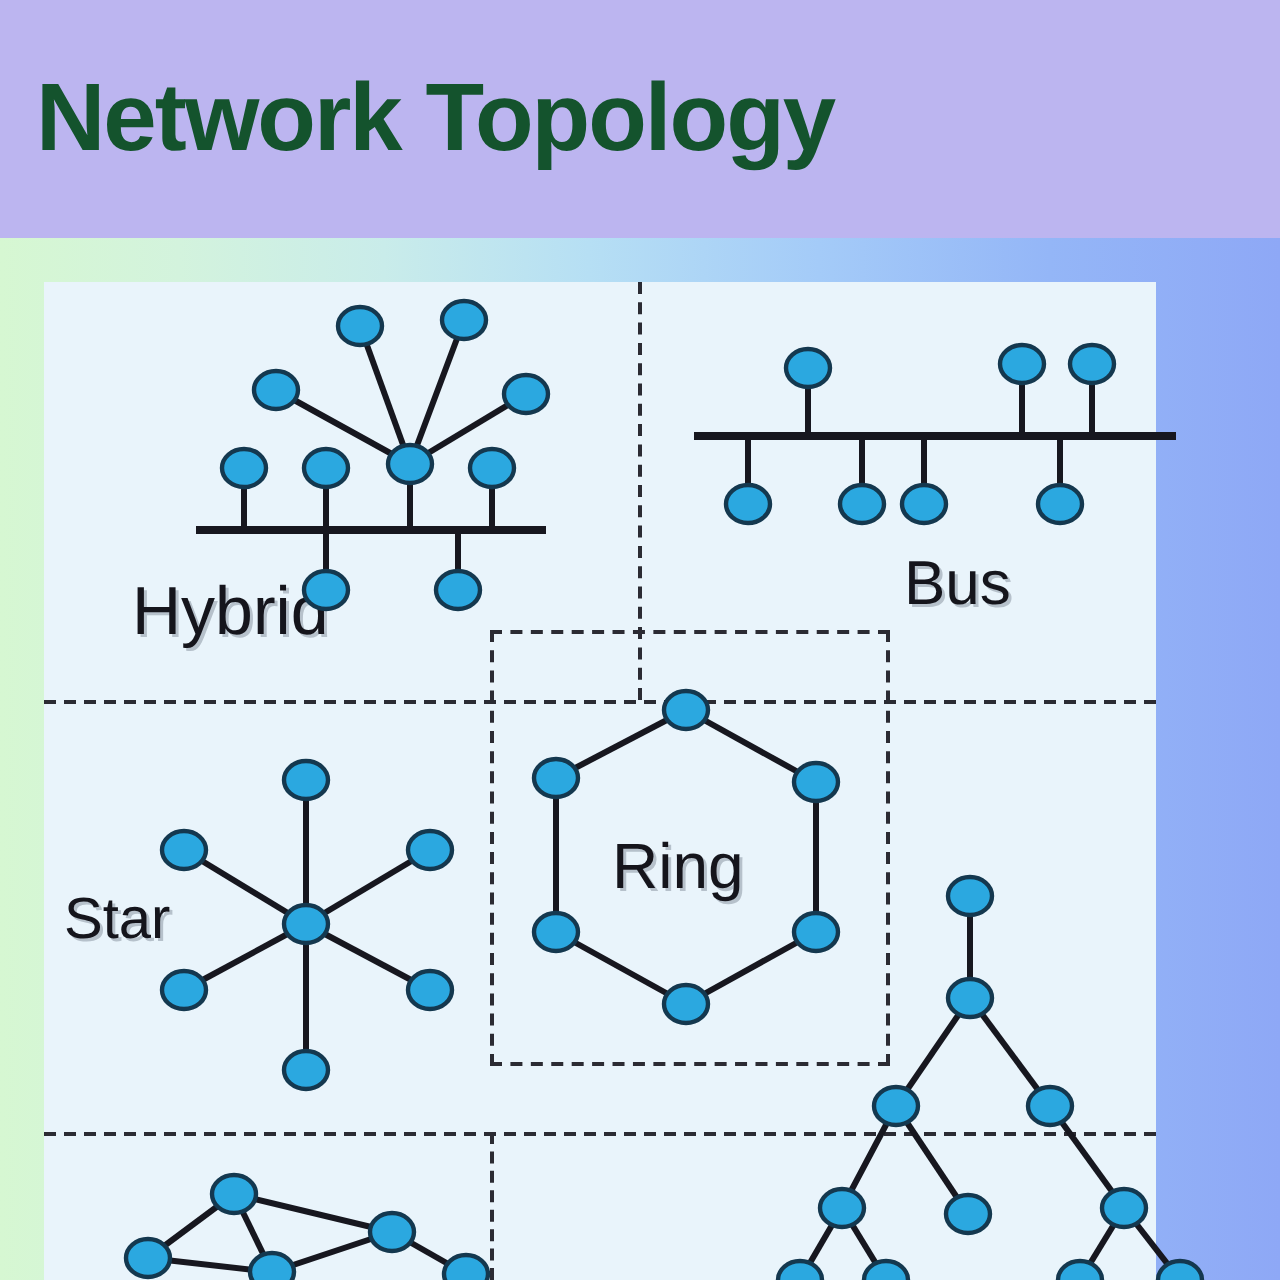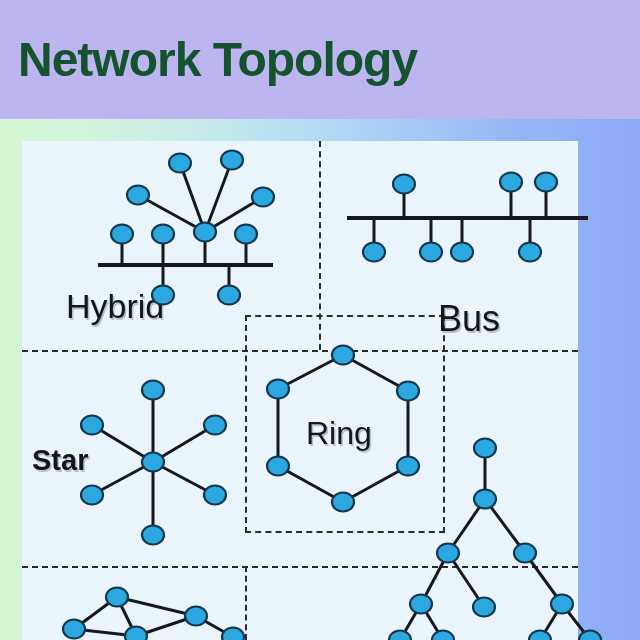--- a/index.html
+++ b/index.html
@@ -91,22 +91,22 @@
   
   .topo-label {
     position: absolute;
     font-family: "Liberation Sans", sans-serif;
     font-weight: normal;
     color: #15151c;
     white-space: nowrap;
     text-shadow: 1.5px 1.5px 0 rgba(120,130,145,0.45);
   }
   #label-hybrid { left: 26px;  top: 287px; font-size: 34px; margin-left: 40px; }
-  #label-bus    { left: 438px; top: 274px; font-size: 36px; margin-top: 24px; }
-  #label-star   { left: 32px;  top: 444px; font-size: 29px; font-weight: bold; }
+  #label-bus    { left: 452px; top: 274px; font-size: 31px; }
+  #label-star   { left: 32px;  top: 444px; font-size: 29px; }
   #label-ring   { left: 306px; top: 415px; font-size: 32px; }
 
   
   #diagram-svg {
     position: absolute;
     left: 0; top: 0;
     width: 640px;
     height: 640px;
     pointer-events: none;
   }

